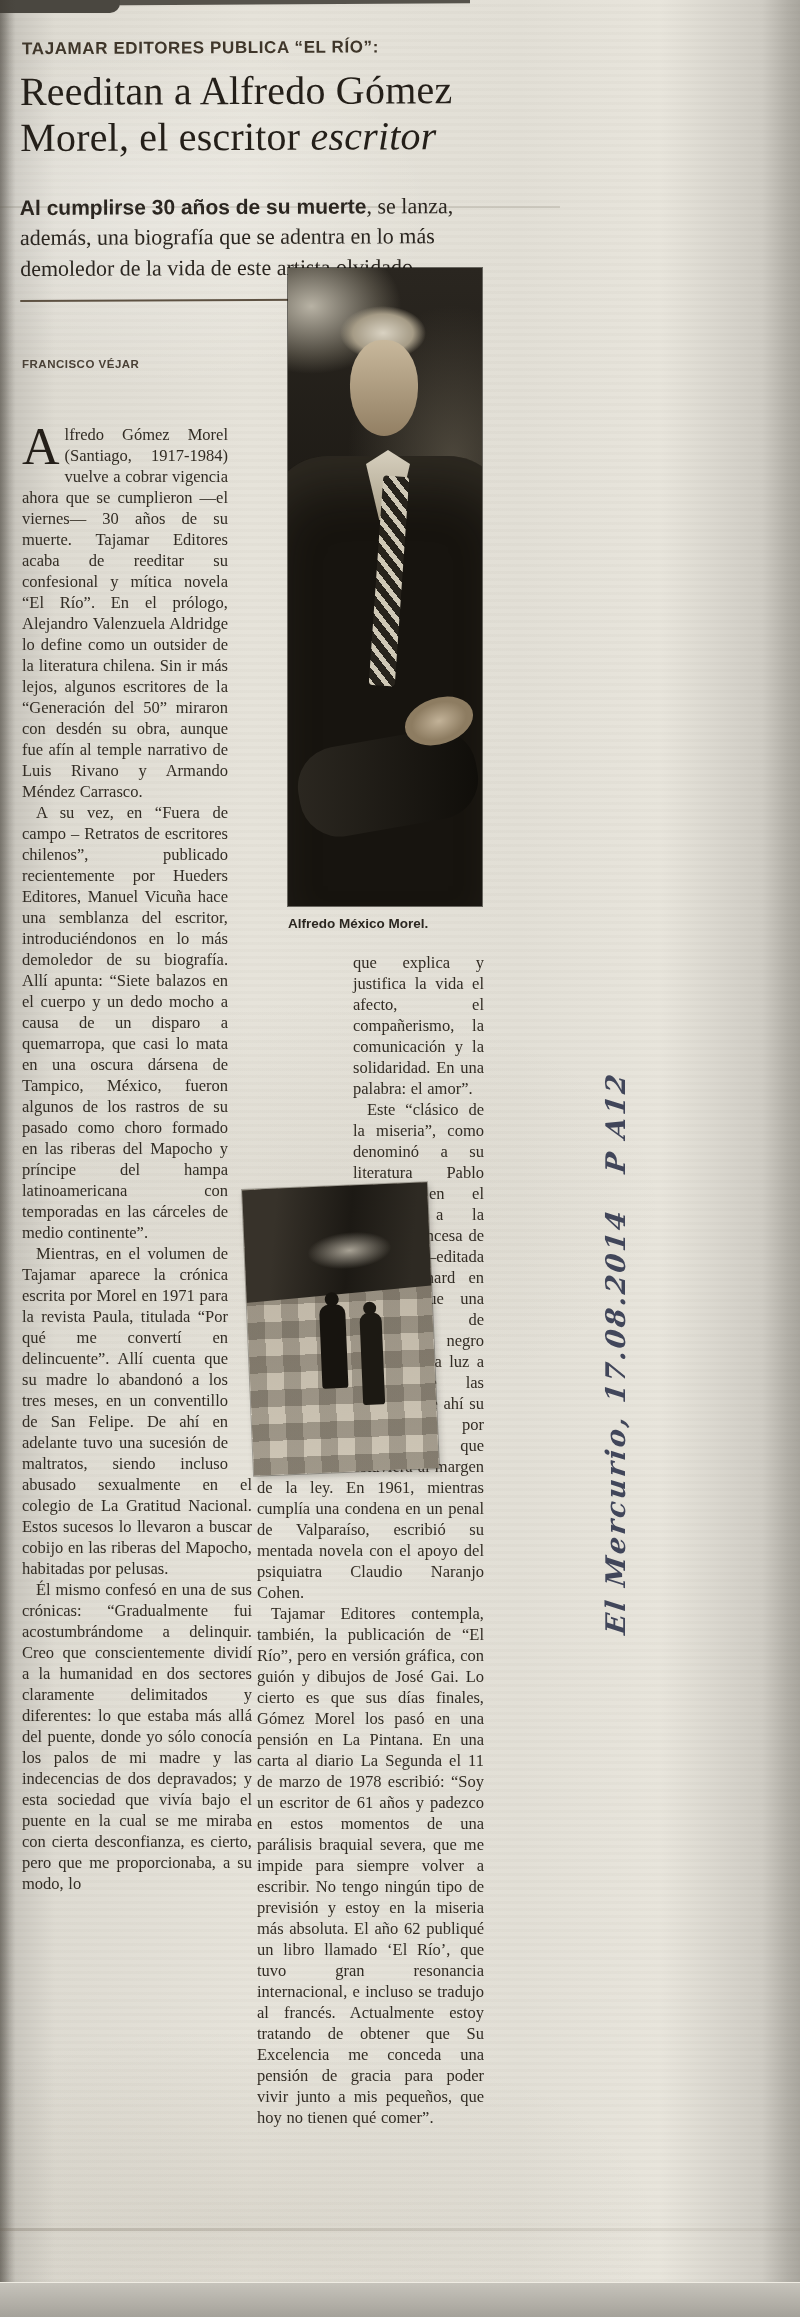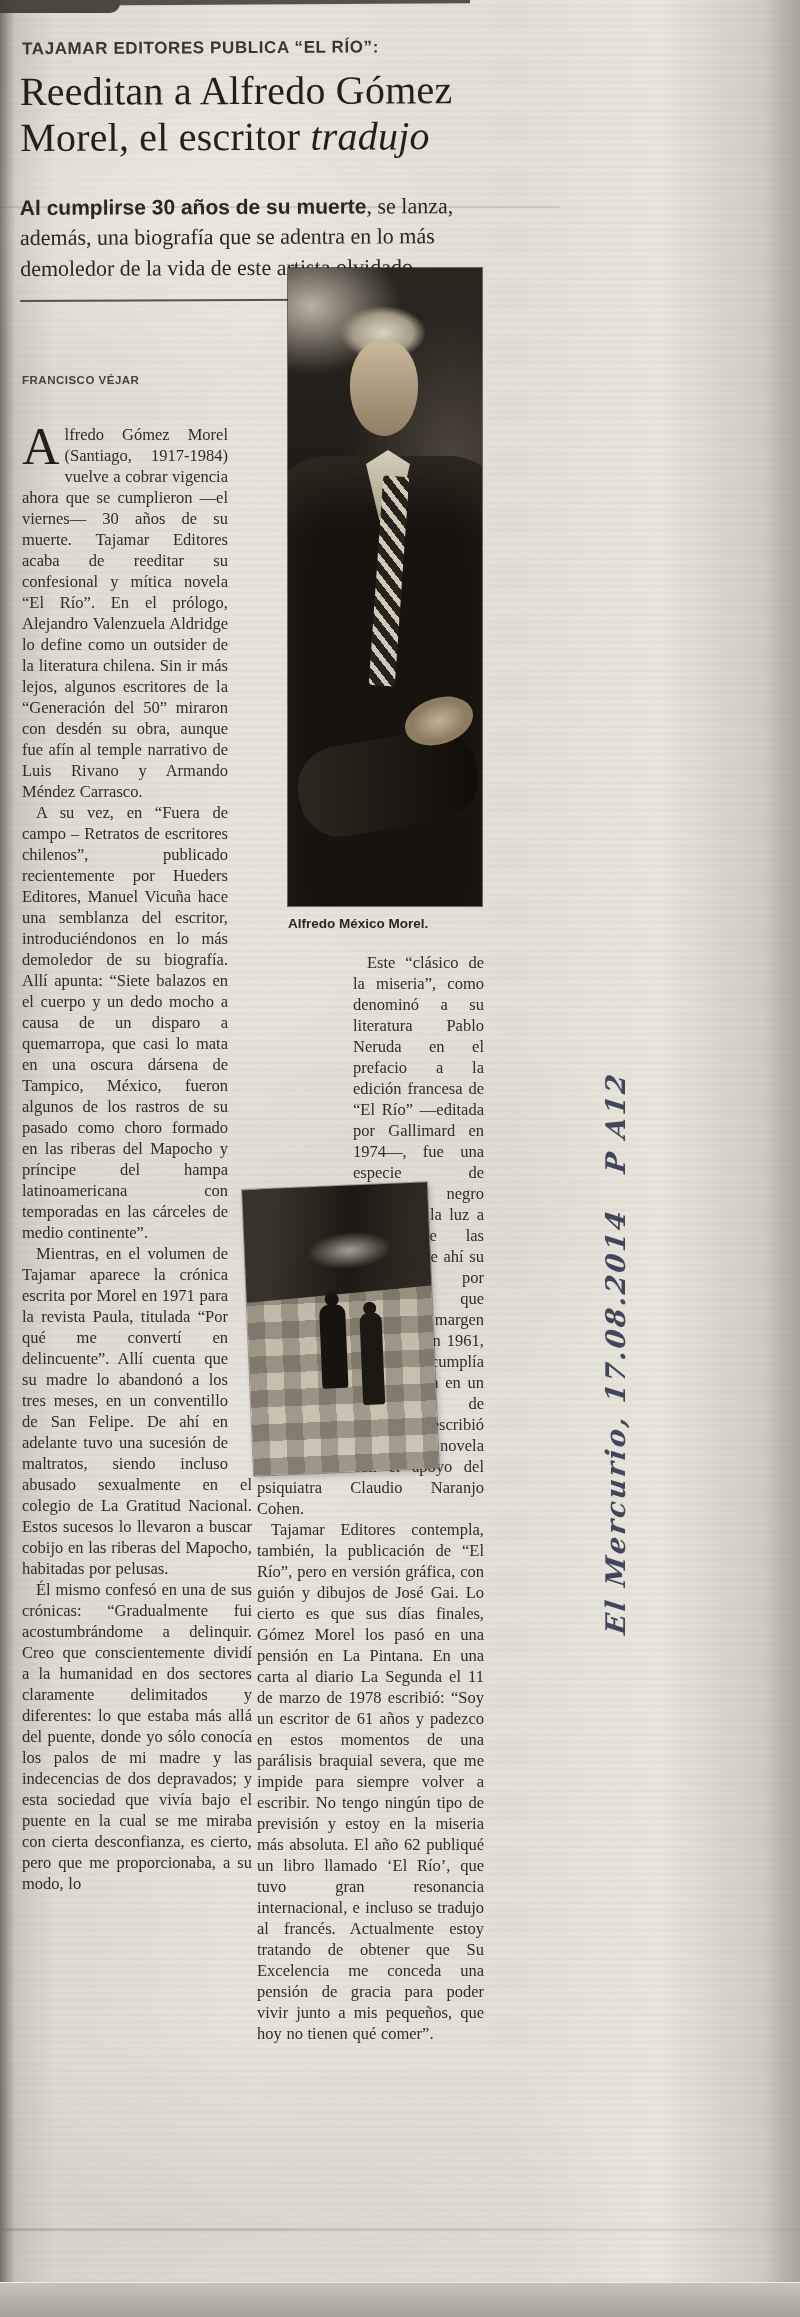--- a/index.html
+++ b/index.html
@@ -39,21 +39,21 @@
     letter-spacing:.2px; transform:rotate(-.25deg);
   }
   .headline .hl-it { font-style:italic; }
   .subhead {
     position:absolute; left:20px; top:192px; width:458px;
     font-size:22px; line-height:1.38; color:#2b2620;
     border-bottom:2px solid #5d5142; padding-bottom:16px; transform:rotate(-.25deg);
   }
   .subhead .sh-bold { font-family:"Liberation Sans", sans-serif; font-weight:700; font-size:21px; }
   .byline {
-    position:absolute; left:22px; top:374px;
+    position:absolute; left:22px; top:358px;
     font-family:"Liberation Sans", sans-serif; font-weight:700; font-size:11.5px;
     letter-spacing:.5px; color:#4a4136;
   }
 
   .col { position:absolute; text-align:justify; font-size:16.5px; line-height:21px; word-spacing:.5px; color:#322c24; }
   .col-left  { left:22px;  top:424px; width:230px; height:1770px; }
   .col-right { left:257px; top:952px; width:227px; height:1250px; }
   .body-p { margin:0; text-indent:14px; }
   .body-p.noindent { text-indent:0; }
   .dropcap { float:left; font-size:52px; line-height:42px; padding:2px 5px 0 0; color:#241f19; }
@@ -123,21 +123,21 @@
 <div class="scan">
 
   <div class="texture"></div>
   <div class="edge-top"></div>
   <div class="edge-top-blob"></div>
   <div class="edge-left"></div>
   <div class="crease-h"></div>
 
   <div class="kicker">TAJAMAR EDITORES PUBLICA “EL RÍO”:</div>
 
-  <h1 class="headline" style="margin:0;"><span>Reeditan a Alfredo Gómez Morel, el escritor </span><span class="hl-it">tradujo</span></h1>
+  <h1 class="headline" style="margin:0;"><span>Reeditan a Alfredo Gómez Morel, el escritor </span><span class="hl-it">escritor</span></h1>
 
   <div class="subhead"><span class="sh-bold">Al cumplirse 30 años de su muerte</span><span>, se lanza, además, una biografía que se adentra en lo más demoledor de la vida de este artista olvidado.</span></div>
 
   <div class="byline">FRANCISCO VÉJAR</div>
 
   <div class="photo-portrait">
     <div class="ph-hair"></div>
     <div class="ph-face"></div>
     <div class="ph-shoulders"></div>
     <div class="ph-shirt"></div>
@@ -150,20 +150,21 @@
   <div class="col col-left">
     <div class="wrap-left-spacer"></div>
     <p class="body-p noindent"><span class="dropcap">A</span><span>lfredo Gómez Morel (Santiago, 1917-1984) vuelve a cobrar vigencia ahora que se cumplieron —el viernes— 30 años de su muerte. Tajamar Editores acaba de reeditar su confesional y mítica novela “El Río”. En el prólogo, Alejandro Valenzuela Aldridge lo define como un outsider de la literatura chilena. Sin ir más lejos, algunos escritores de la “Generación del 50” miraron con desdén su obra, aunque fue afín al temple narrativo de Luis Rivano y Armando Méndez Carrasco.</span></p>
     <p class="body-p">A su vez, en “Fuera de campo – Retratos de escritores chilenos”, publicado recientemente por Hueders Editores, Manuel Vicuña hace una semblanza del escritor, introduciéndonos en lo más demoledor de su biografía. Allí apunta: “Siete balazos en el cuerpo y un dedo mocho a causa de un disparo a quemarropa, que casi lo mata en una oscura dársena de Tampico, México, fueron algunos de los rastros de su pasado como choro formado en las riberas del Mapocho y príncipe del hampa latinoamericana con temporadas en las cárceles de medio continente”.</p>
     <p class="body-p">Mientras, en el volumen de Tajamar aparece la crónica escrita por Morel en 1971 para la revista Paula, titulada “Por qué me convertí en delincuente”. Allí cuenta que su madre lo abandonó a los tres meses, en un conventillo de San Felipe. De ahí en adelante tuvo una sucesión de maltratos, siendo incluso abusado sexualmente en el colegio de La Gratitud Nacional. Estos sucesos lo llevaron a buscar cobijo en las riberas del Mapocho, habitadas por pelusas.</p>
     <p class="body-p">Él mismo confesó en una de sus crónicas: “Gradualmente fui acostumbrándome a delinquir. Creo que conscientemente dividí a la humanidad en dos sectores claramente delimitados y diferentes: lo que estaba más allá del puente, donde yo sólo conocía los palos de mi madre y las indecencias de dos depravados; y esta sociedad que vivía bajo el puente en la cual se me miraba con cierta desconfianza, es cierto, pero que me proporcionaba, a su modo, lo</p>
   </div>
 
   <div class="col col-right">
     <div class="wrap-right-spacer"></div>
+    <p class="body-p noindent">que explica y justifica la vida el afecto, el compañerismo, la comunicación y la solidaridad. En una palabra: el amor”.</p>
     <p class="body-p">Este “clásico de la miseria”, como denominó a su literatura Pablo Neruda en el prefacio a la edición francesa de “El Río” —editada por Gallimard en 1974—, fue una especie de romántico negro que buscó la luz a través de las tinieblas. De ahí su fascinación por todo lo que estuviera al margen de la ley. En 1961, mientras cumplía una condena en un penal de Valparaíso, escribió su mentada novela con el apoyo del psiquiatra Claudio Naranjo Cohen.</p>
     <p class="body-p">Tajamar Editores contempla, también, la publicación de “El Río”, pero en versión gráfica, con guión y dibujos de José Gai. Lo cierto es que sus días finales, Gómez Morel los pasó en una pensión en La Pintana. En una carta al diario La Segunda el 11 de marzo de 1978 escribió: “Soy un escritor de 61 años y padezco en estos momentos de una parálisis braquial severa, que me impide para siempre volver a escribir. No tengo ningún tipo de previsión y estoy en la miseria más absoluta. El año 62 publiqué un libro llamado ‘El Río’, que tuvo gran resonancia internacional, e incluso se tradujo al francés. Actualmente estoy tratando de obtener que Su Excelencia me conceda una pensión de gracia para poder vivir junto a mis pequeños, que hoy no tienen qué comer”.</p>
   </div>
 
   <div class="photo-inset">
     <div class="in-top"></div>
     <div class="in-figA"></div>
     <div class="in-figB"></div>
   </div>
 

